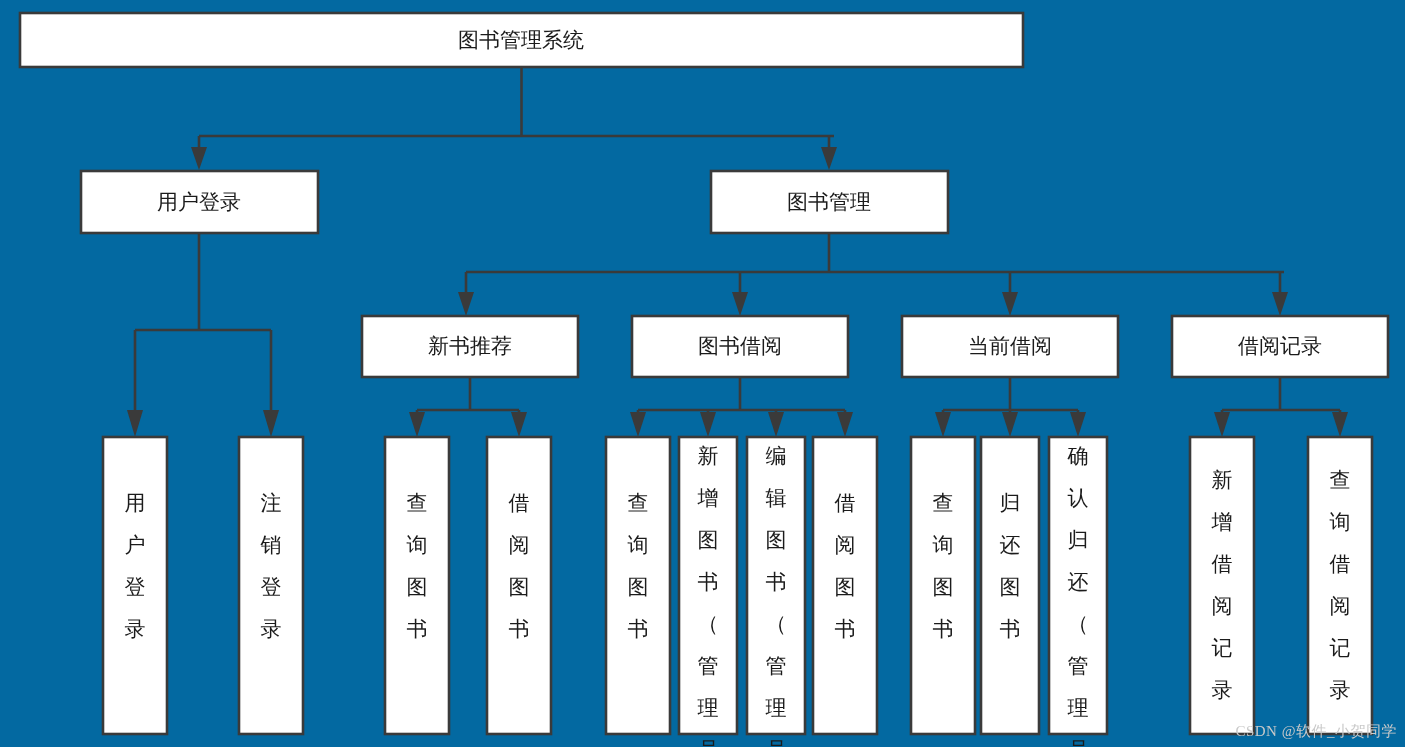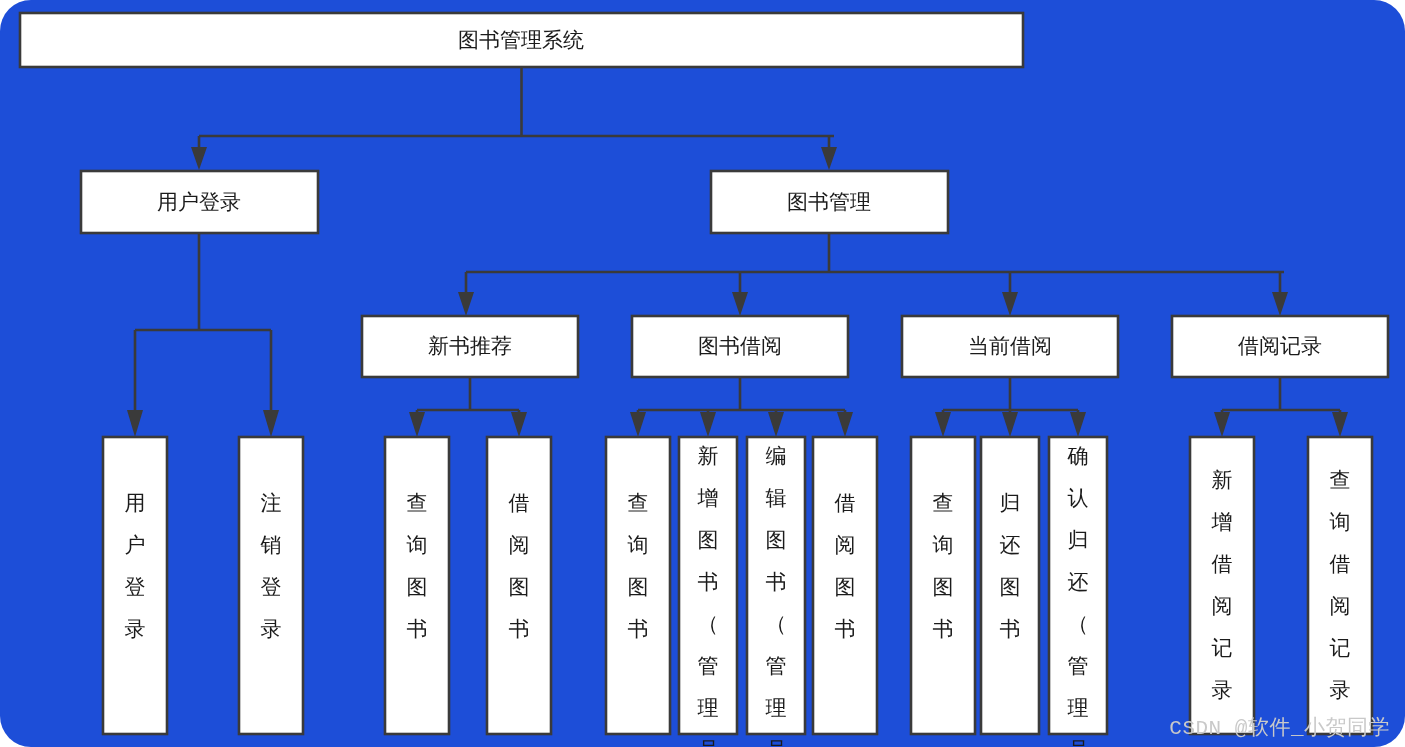--- a/index.html
+++ b/index.html
@@ -10,22 +10,21 @@
   body {
     width: 1405px;
     height: 747px;
     font-family: "DejaVu Sans", "Liberation Sans", sans-serif;
     overflow: hidden;
   }
   #diagram-root {
     position: relative;
     width: 1405px;
     height: 747px;
-    background: #1d4ed8;
-    border-radius: 31px;
+    background: #0369a1;
   }
   svg#flow {
     position: absolute;
     top: 0;
     left: 0;
     width: 1405px;
     height: 747px;
     display: block;
   }
   .node-box {
@@ -51,25 +50,25 @@
     dominant-baseline: middle;
   }
   .leaf-label {
     fill: #1b1b1b;
     font-family: "DejaVu Sans", "Liberation Sans", sans-serif;
     font-size: 21px;
     text-anchor: middle;
   }
   .watermark {
     position: absolute;
-    right: 15px;
+    right: 8px;
     bottom: 6px;
     color: #c9c9c9;
-    font-size: 21px;
-    font-family: Liberation Mono, monospace;
+    font-size: 15px;
+    font-family: Liberation Serif, serif;
     letter-spacing: 0.5px;
     white-space: nowrap;
     pointer-events: none;
   }
 </style>
 </head>
 <body>
 
 <div id="diagram-root">
 

